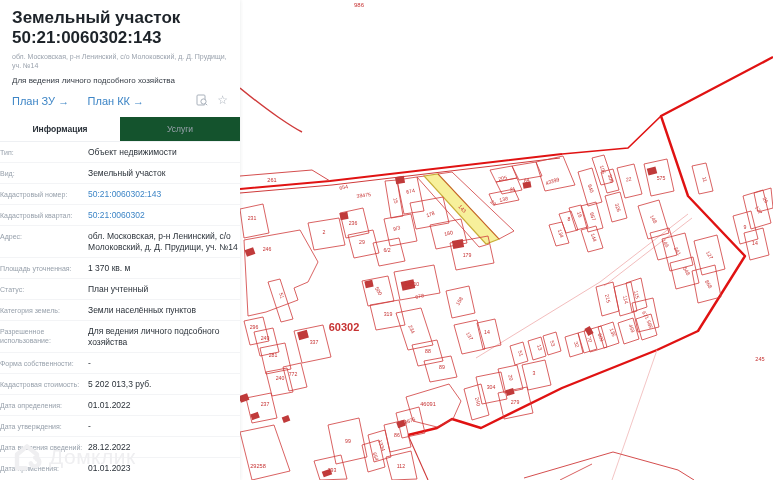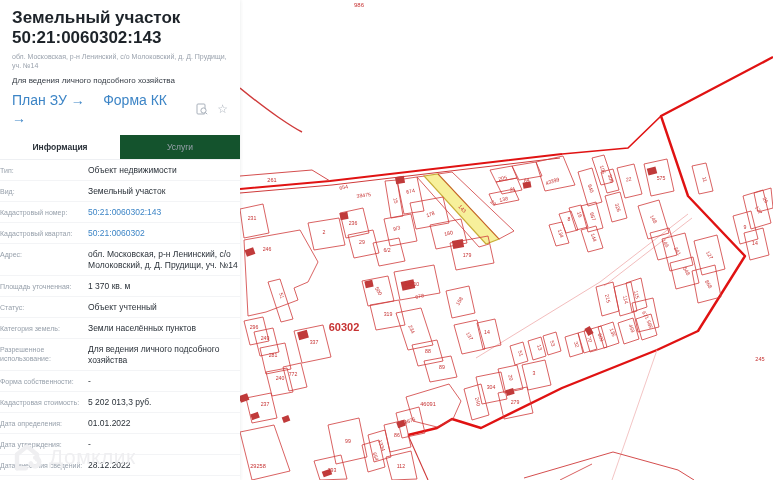--- a/index.html
+++ b/index.html
@@ -6,21 +6,21 @@
   *{box-sizing:border-box;}
   body{font-family:"Liberation Sans", sans-serif;}
   .app{position:relative;width:773px;height:480px;overflow:hidden;background:#fff;}
   .sidebar{position:absolute;left:0;top:0;width:240px;height:480px;background:#fff;z-index:2;
            box-shadow:1px 0 3px rgba(40,50,60,.07);}
   .sb-head{padding:8px 12px 0 12px;}
   .sb-title{font-size:17px;font-weight:bold;color:#1d2329;line-height:1.2;}
   .sb-sub{font-size:7px;color:#9aa2ad;margin-top:3px;line-height:1.35;}
   .sb-usage{font-size:8px;color:#343b44;margin-top:5px;}
   .links-row{display:flex;align-items:center;justify-content:space-between;margin-top:6px;}
-  .links a{font-size:14px;color:#3d85c6;margin-right:14px;text-decoration:none;cursor:pointer;}
+  .links a{font-size:11px;color:#3d85c6;margin-right:14px;text-decoration:none;cursor:pointer;}
   .hicons{display:flex;align-items:center;gap:9px;color:#a9b1bb;}
   .hicon{display:inline-flex;align-items:center;cursor:pointer;}
   .hicon.star{font-size:12px;line-height:1;}
   .tabs{display:flex;height:25px;margin-top:8px;border-bottom:1px solid #eef0f3;}
   .tab{flex:1;display:flex;align-items:center;justify-content:center;font-size:8.5px;
        color:#9aa2ad;background:#14532d;cursor:pointer;}
   .tab.active{background:#fff;color:#2a3139;font-weight:bold;}
   .info-table{padding:0 0;}
   .row{display:flex;padding:5px 0 4px 0;border-top:1px solid #f3f4f6;}
   .row:first-child{border-top:none;}
@@ -40,21 +40,21 @@
 <div class="app">
 
   <aside class="sidebar">
     <div class="sb-head">
       <div class="sb-title">Земельный участок 50:21:0060302:143</div>
       <div class="sb-sub">обл. Московская, р-н Ленинский, с/о Молоковский, д. Д. Прудищи, уч. №14</div>
       <div class="sb-usage">Для ведения личного подсобного хозяйства</div>
       <div class="links-row">
         <div class="links">
           <a>План ЗУ →</a>
-          <a>Форма КК →</a>
+          <a>План КК →</a>
         </div>
         <div class="hicons">
           <span class="hicon">
             <svg width="12" height="12" viewBox="0 0 12 12" fill="none" stroke="currentColor" stroke-width="1">
               <rect x="1" y="1" width="8" height="10" rx="1"></rect>
               <circle cx="7.5" cy="7.5" r="2.6" fill="#fff"></circle>
               <line x1="9.4" y1="9.4" x2="11.2" y2="11.2"></line>
             </svg>
           </span>
           <span class="hicon star">☆</span>
@@ -87,21 +87,21 @@
         <div class="row">
           <span class="lbl">Адрес:</span>
           <span class="val">обл. Московская, р-н Ленинский, с/о Молоковский, д. Д. Прудищи, уч. №14</span>
         </div>
         <div class="row">
           <span class="lbl">Площадь уточненная:</span>
           <span class="val">1 370 кв. м</span>
         </div>
         <div class="row">
           <span class="lbl">Статус:</span>
-          <span class="val">Объект учтенный</span>
+          <span class="val">План учтенный</span>
         </div>
         <div class="row">
           <span class="lbl">Категория земель:</span>
           <span class="val">Земли населённых пунктов</span>
         </div>
         <div class="row">
           <span class="lbl">Разрешенное использование:</span>
           <span class="val">Для ведения личного подсобного хозяйства</span>
         </div>
         <div class="row">

